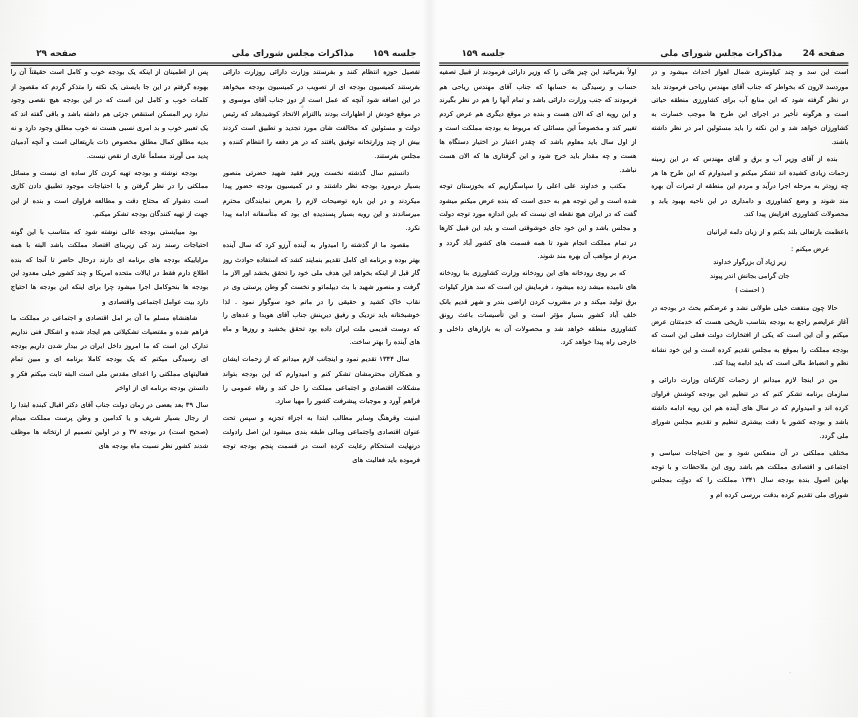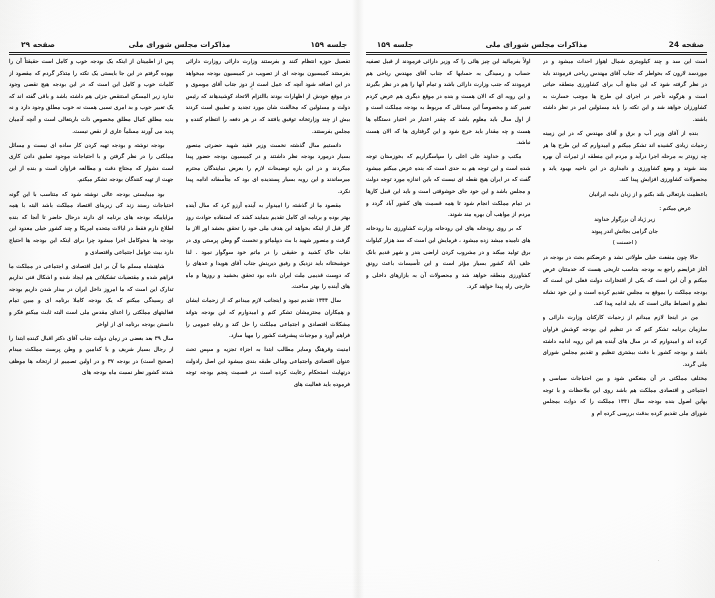--- a/index.html
+++ b/index.html
@@ -59,24 +59,24 @@
     justify-content:space-between;
     height:14px;
     font-size:7.4px;
     font-weight:bold;
     color:#1d1d1d;
     letter-spacing:0;
     padding:0 3px 1px 3px;
     box-sizing:border-box;
   }
   .rh-slot{white-space:nowrap;}
-  .rh-center{flex:1;text-align:center;}
+  .rh-center{flex:1;text-align:right;}
   .rh-side{min-width:52px;}
   .rh-side.rh-start{text-align:right;}
-  .rh-side.rh-end{text-align:center;}
+  .rh-side.rh-end{text-align:right;}
 
   .head-rule{
     height:0;
     border-top:1.4px solid #1a1a1a;
     margin:2px 0 0 0;
   }
   .head-rule.thin{
     border-top:0.8px solid #2a2a2a;
     margin-top:0.6px;
   }

